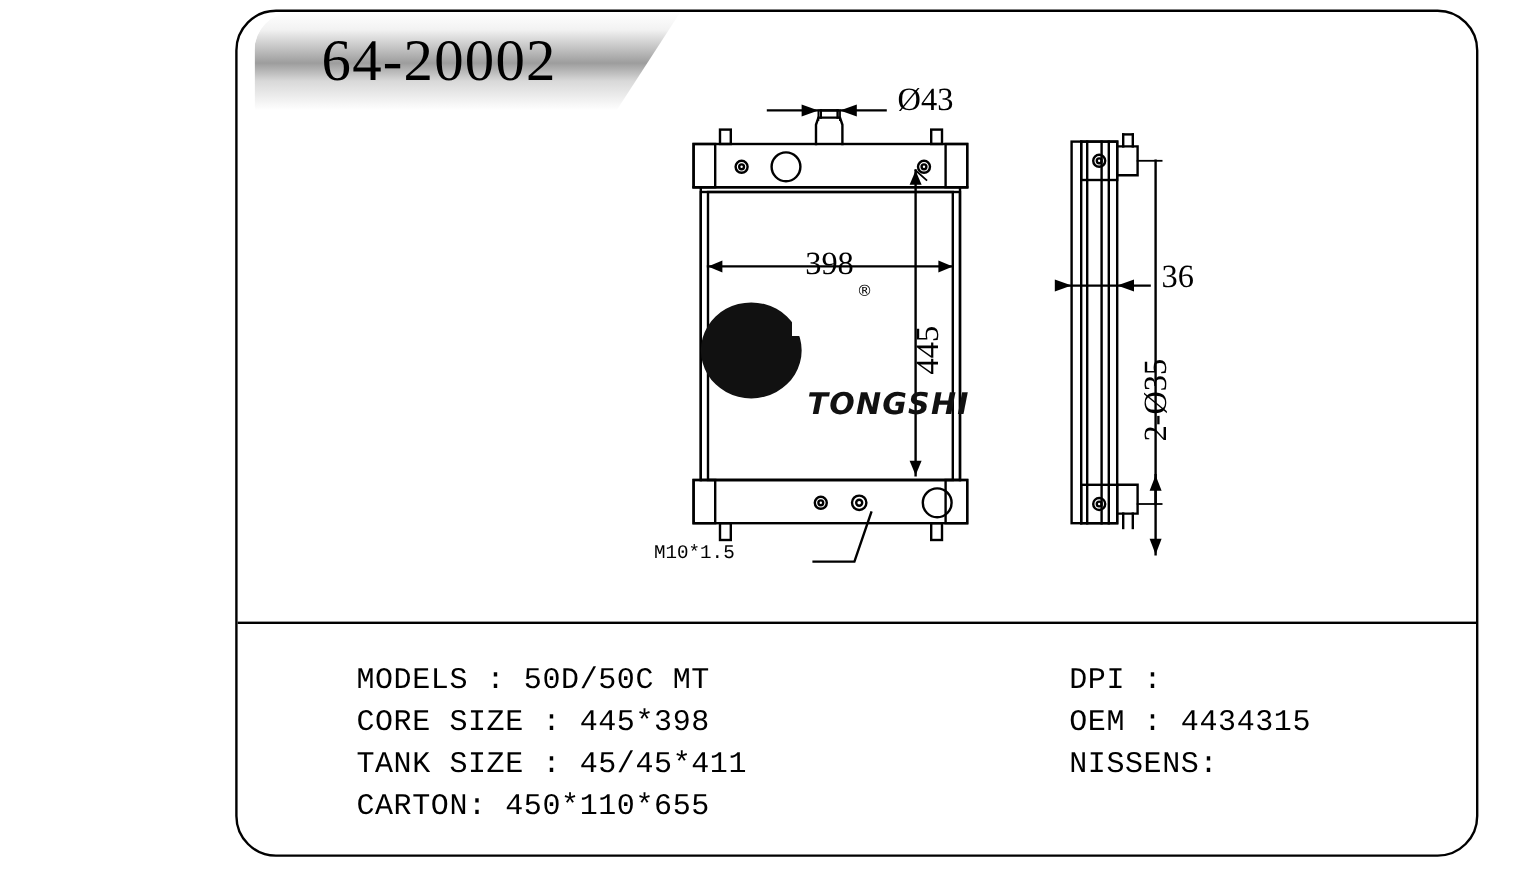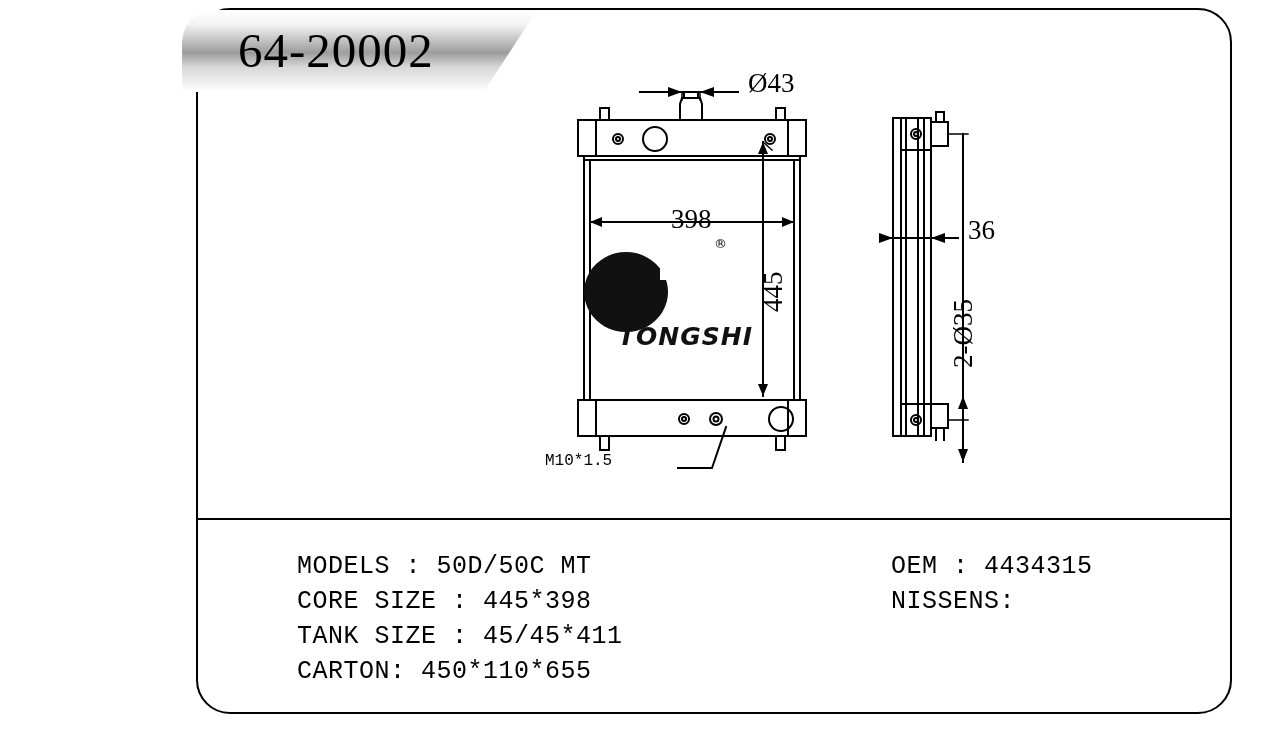--- a/index.html
+++ b/index.html
@@ -31,21 +31,21 @@
     height: 706px;
     border: 2px solid #000;
     border-radius: 34px;
     box-sizing: border-box;
     background: #fff;
   }
 
   
   .title-plate {
     position: absolute;
-    left: 182px;
+    left: 212px;
     top: 10px;
     width: 355px;
     height: 82px;
     overflow: hidden;
     border-top-left-radius: 32px;
     padding-left: 14px;
   }
   .title-plate .bg {
     position: absolute;
     left: 0; top: 0;
@@ -115,21 +115,21 @@
     position: absolute;
     font-family: "Liberation Mono", monospace;
     font-size: 16px;
     white-space: nowrap;
   }
   .logo-text {
     position: absolute;
     left: 618px;
     top: 322px;
     width: 190px;
-    text-align: left;
+    text-align: right;
     font-family: "DejaVu Sans", sans-serif;
     font-style: italic;
     font-weight: bold;
     font-size: 25px;
     letter-spacing: 1px;
     color: #111;
   }
   .logo-reg {
     position: absolute;
     left: 714px;
@@ -268,17 +268,18 @@
   <div class="note-label" style="left:545px; top:452px;">M10*1.5</div>
 
   <div class="spec-left">
     <div class="spec-row">MODELS : 50D/50C MT</div>
     <div class="spec-row">CORE SIZE : 445*398</div>
     <div class="spec-row">TANK SIZE : 45/45*411</div>
     <div class="spec-row">CARTON: 450*110*655</div>
   </div>
 
   <div class="spec-right">
+    <div class="spec-row">DPI :</div>
     <div class="spec-row">OEM :  4434315</div>
     <div class="spec-row">NISSENS:</div>
   </div>
 
 </div>
 
 </body></html>

